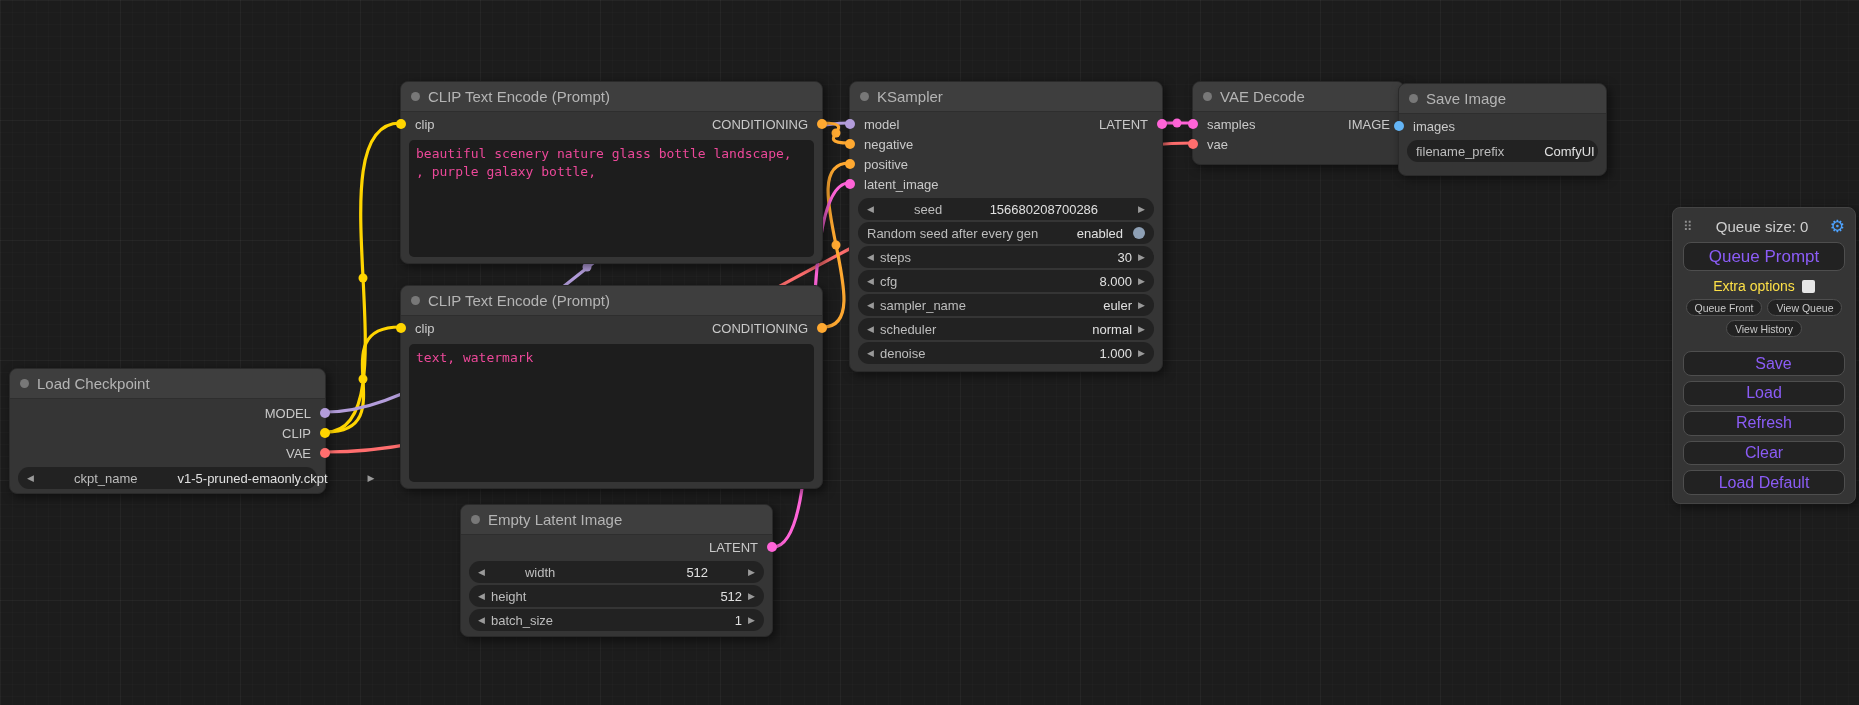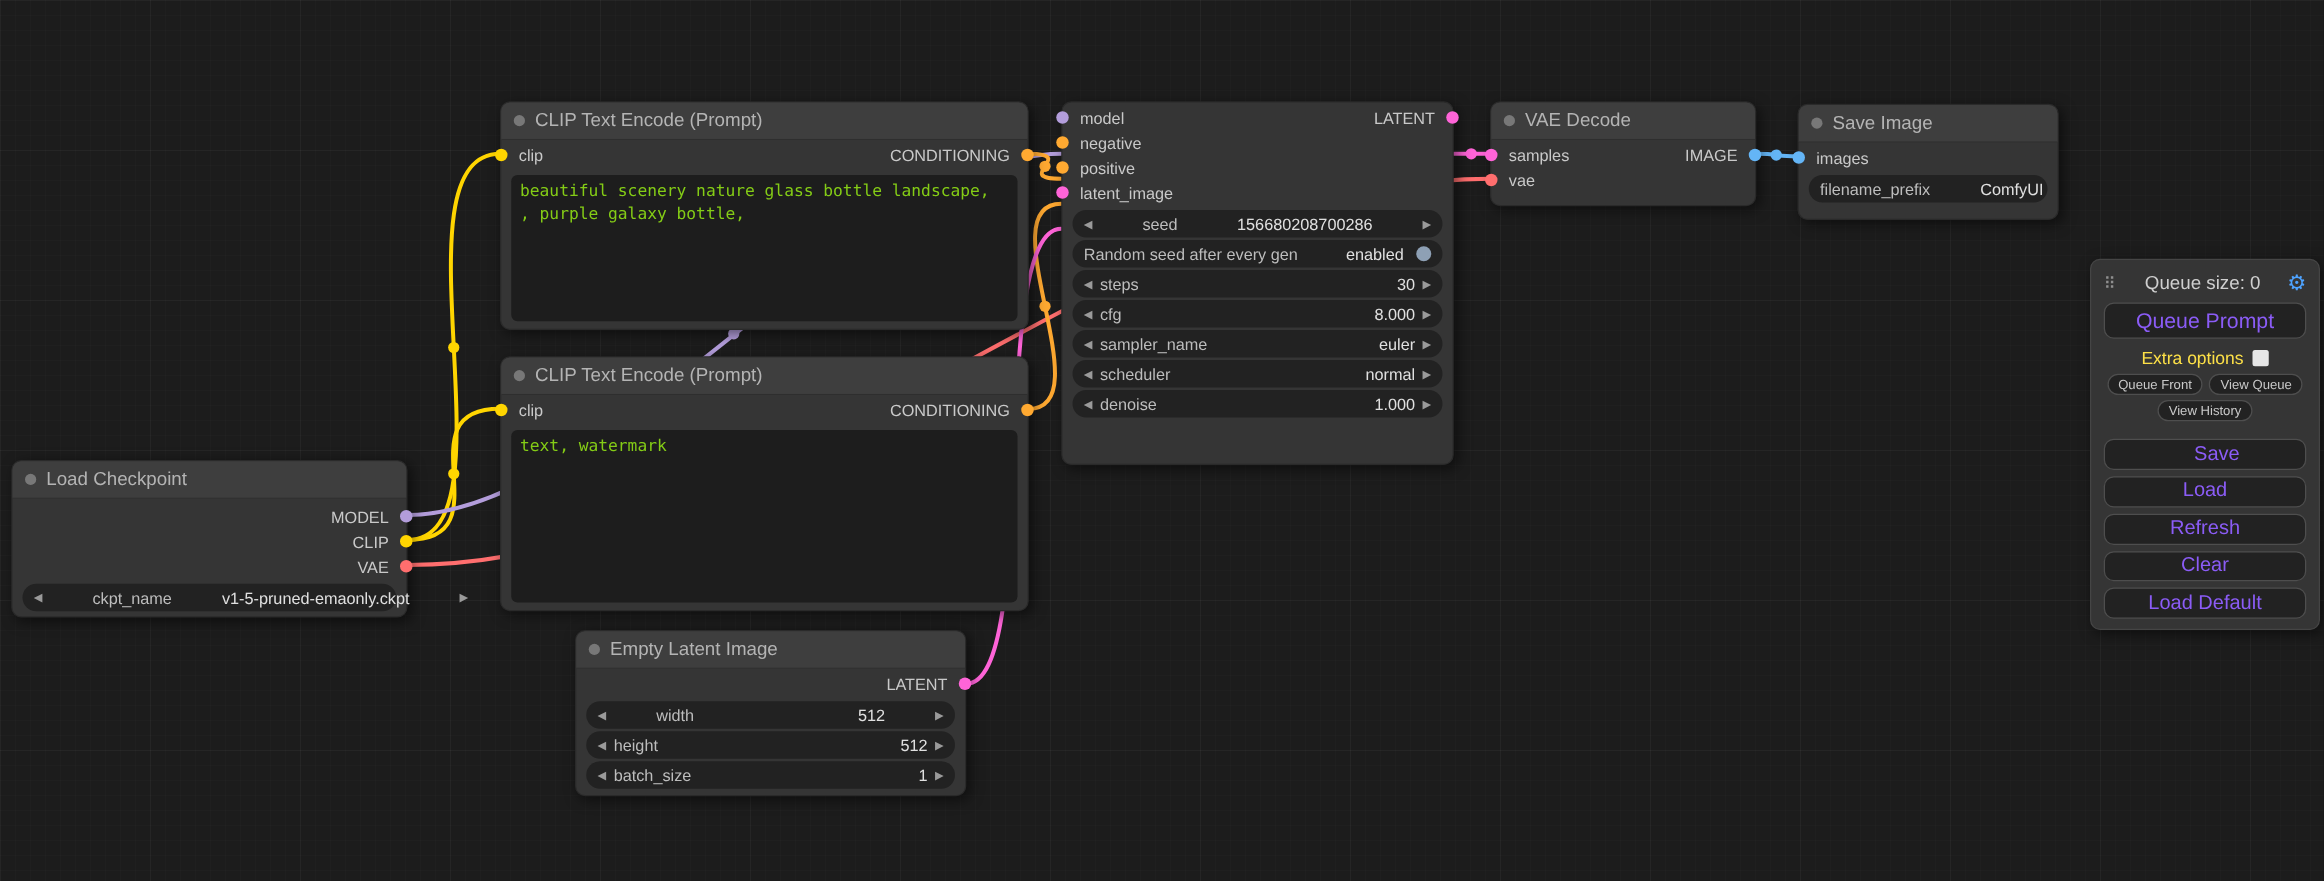--- a/index.html
+++ b/index.html
@@ -54,33 +54,33 @@
   .widget.mt4 { margin-top:4px;gap:40px; }
   .widget .arrow { color:#9a9a9a; font-size:9px; line-height:1; }
   .widget .wl { color:#bdbdbd; }
   .widget .wv { margin-left:auto; color:#e0e0e0; }
   .widget .knob { width:12px; height:12px; border-radius:50%;
                   background:#8ea0b5; margin-left:4px; flex:none; }
 
   .ta {
     margin:6px 8px 8px; background:#1d1d1d; border-radius:5px;
     padding:5px 7px; font-family:"DejaVu Sans Mono", monospace;
-    font-size:13px; line-height:1.4; color:#84cc16; white-space:pre-wrap;
+    font-size:13px; line-height:1.4; color:#ec4899; white-space:pre-wrap;
     overflow:hidden;
   }
   .ta1 { height:117px; } .ta2 { height:138px; }
 
   
   #node-load-checkpoint { left:9px;   top:368px; width:317px; height:126px; }
   #node-clip-positive   { left:400px; top:81px;  width:423px; height:183px; }
   #node-clip-negative   { left:400px; top:285px; width:423px; height:204px; }
   #node-empty-latent    { left:460px; top:504px; width:313px; height:133px; }
   #node-ksampler        { left:849px; top:81px;  width:314px; height:291px; }
   #node-vae-decode      { left:1192px;top:81px;  width:213px; height:84px; }
-  #node-save-image      { left:1438px;top:83px;  width:209px; height:93px; }
+  #node-save-image      { left:1398px;top:83px;  width:209px; height:93px; }
 
   
   .queue-panel {
     position:absolute; left:1672px; top:207px; width:184px; height:297px;
     z-index:3; background:#353535; border:1px solid #454545; border-radius:8px;
     box-shadow:3px 3px 10px rgba(0,0,0,.5); padding:8px 10px;
     display:flex; flex-direction:column;
   }
   .qp-header { display:flex; align-items:center; height:22px;
                color:#cfcfcf; font-size:15px; }
@@ -213,20 +213,24 @@
       <div class="widget">
         <span class="arrow">◀</span>
         <span class="wl">batch_size</span>
         <span class="wv">1</span>
         <span class="arrow">▶</span>
       </div>
     </div>
   </div>
 
   <div class="node" id="node-ksampler">
+    <div class="node-title">
+      <span class="cdot"></span>
+      <span>KSampler</span>
+    </div>
     <div class="nbody">
       <div class="prow dual">
         <span class="dot in c-model"></span>
         <span>model</span>
         <span>LATENT</span>
         <span class="dot out c-latent"></span>
       </div>
       <div class="prow">
         <span class="dot in c-cond"></span>
         <span>negative</span>

